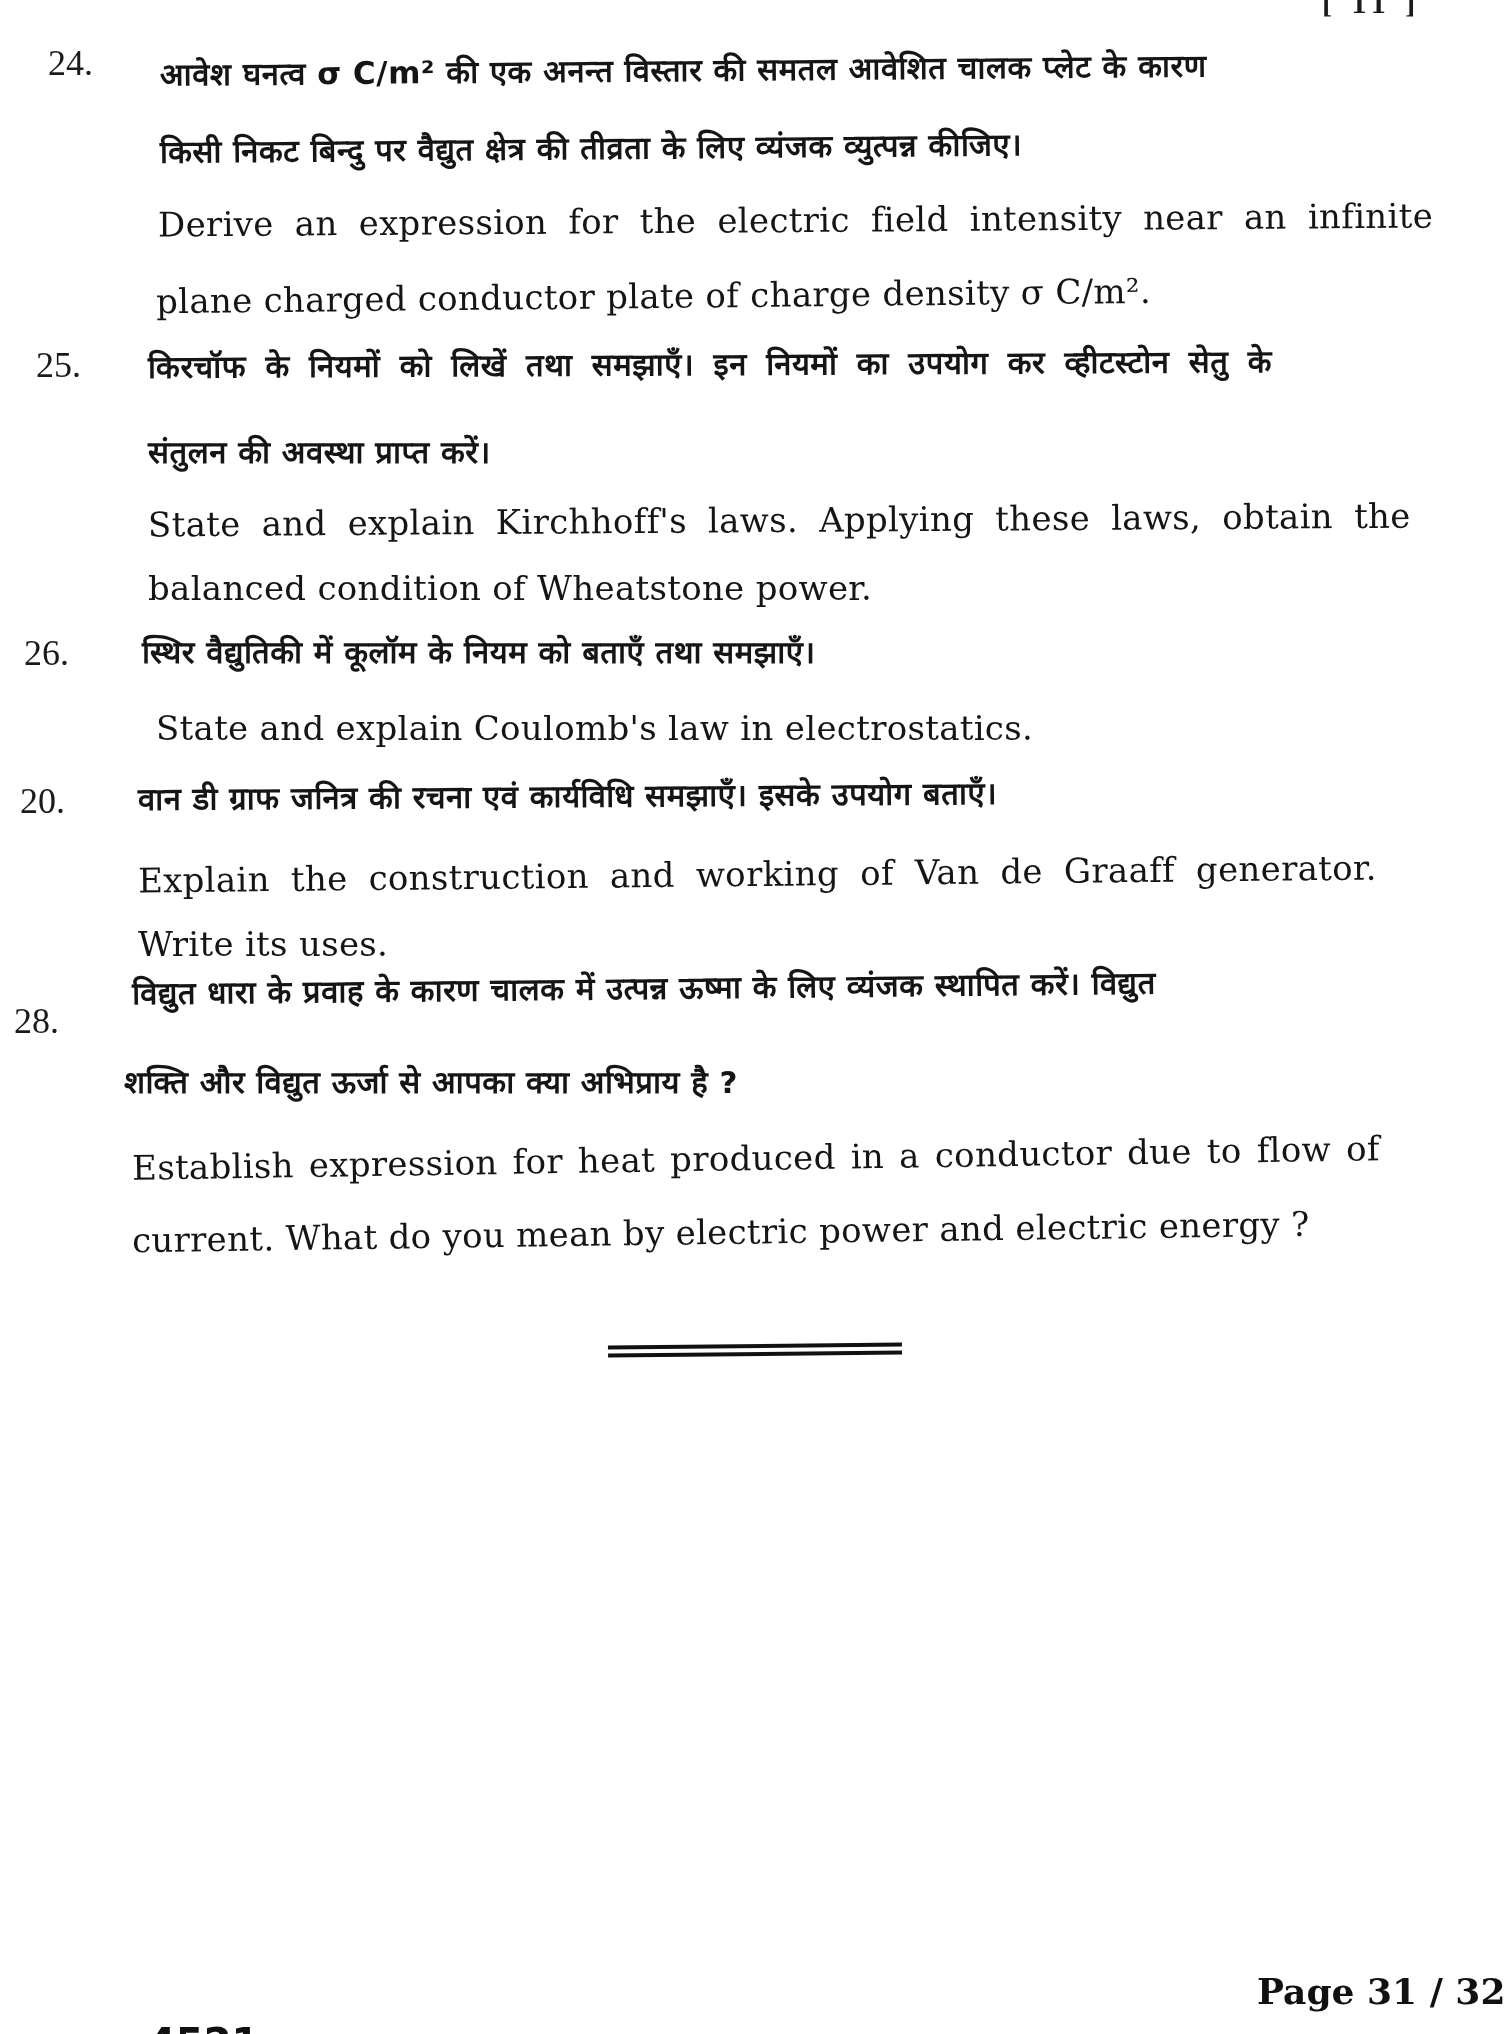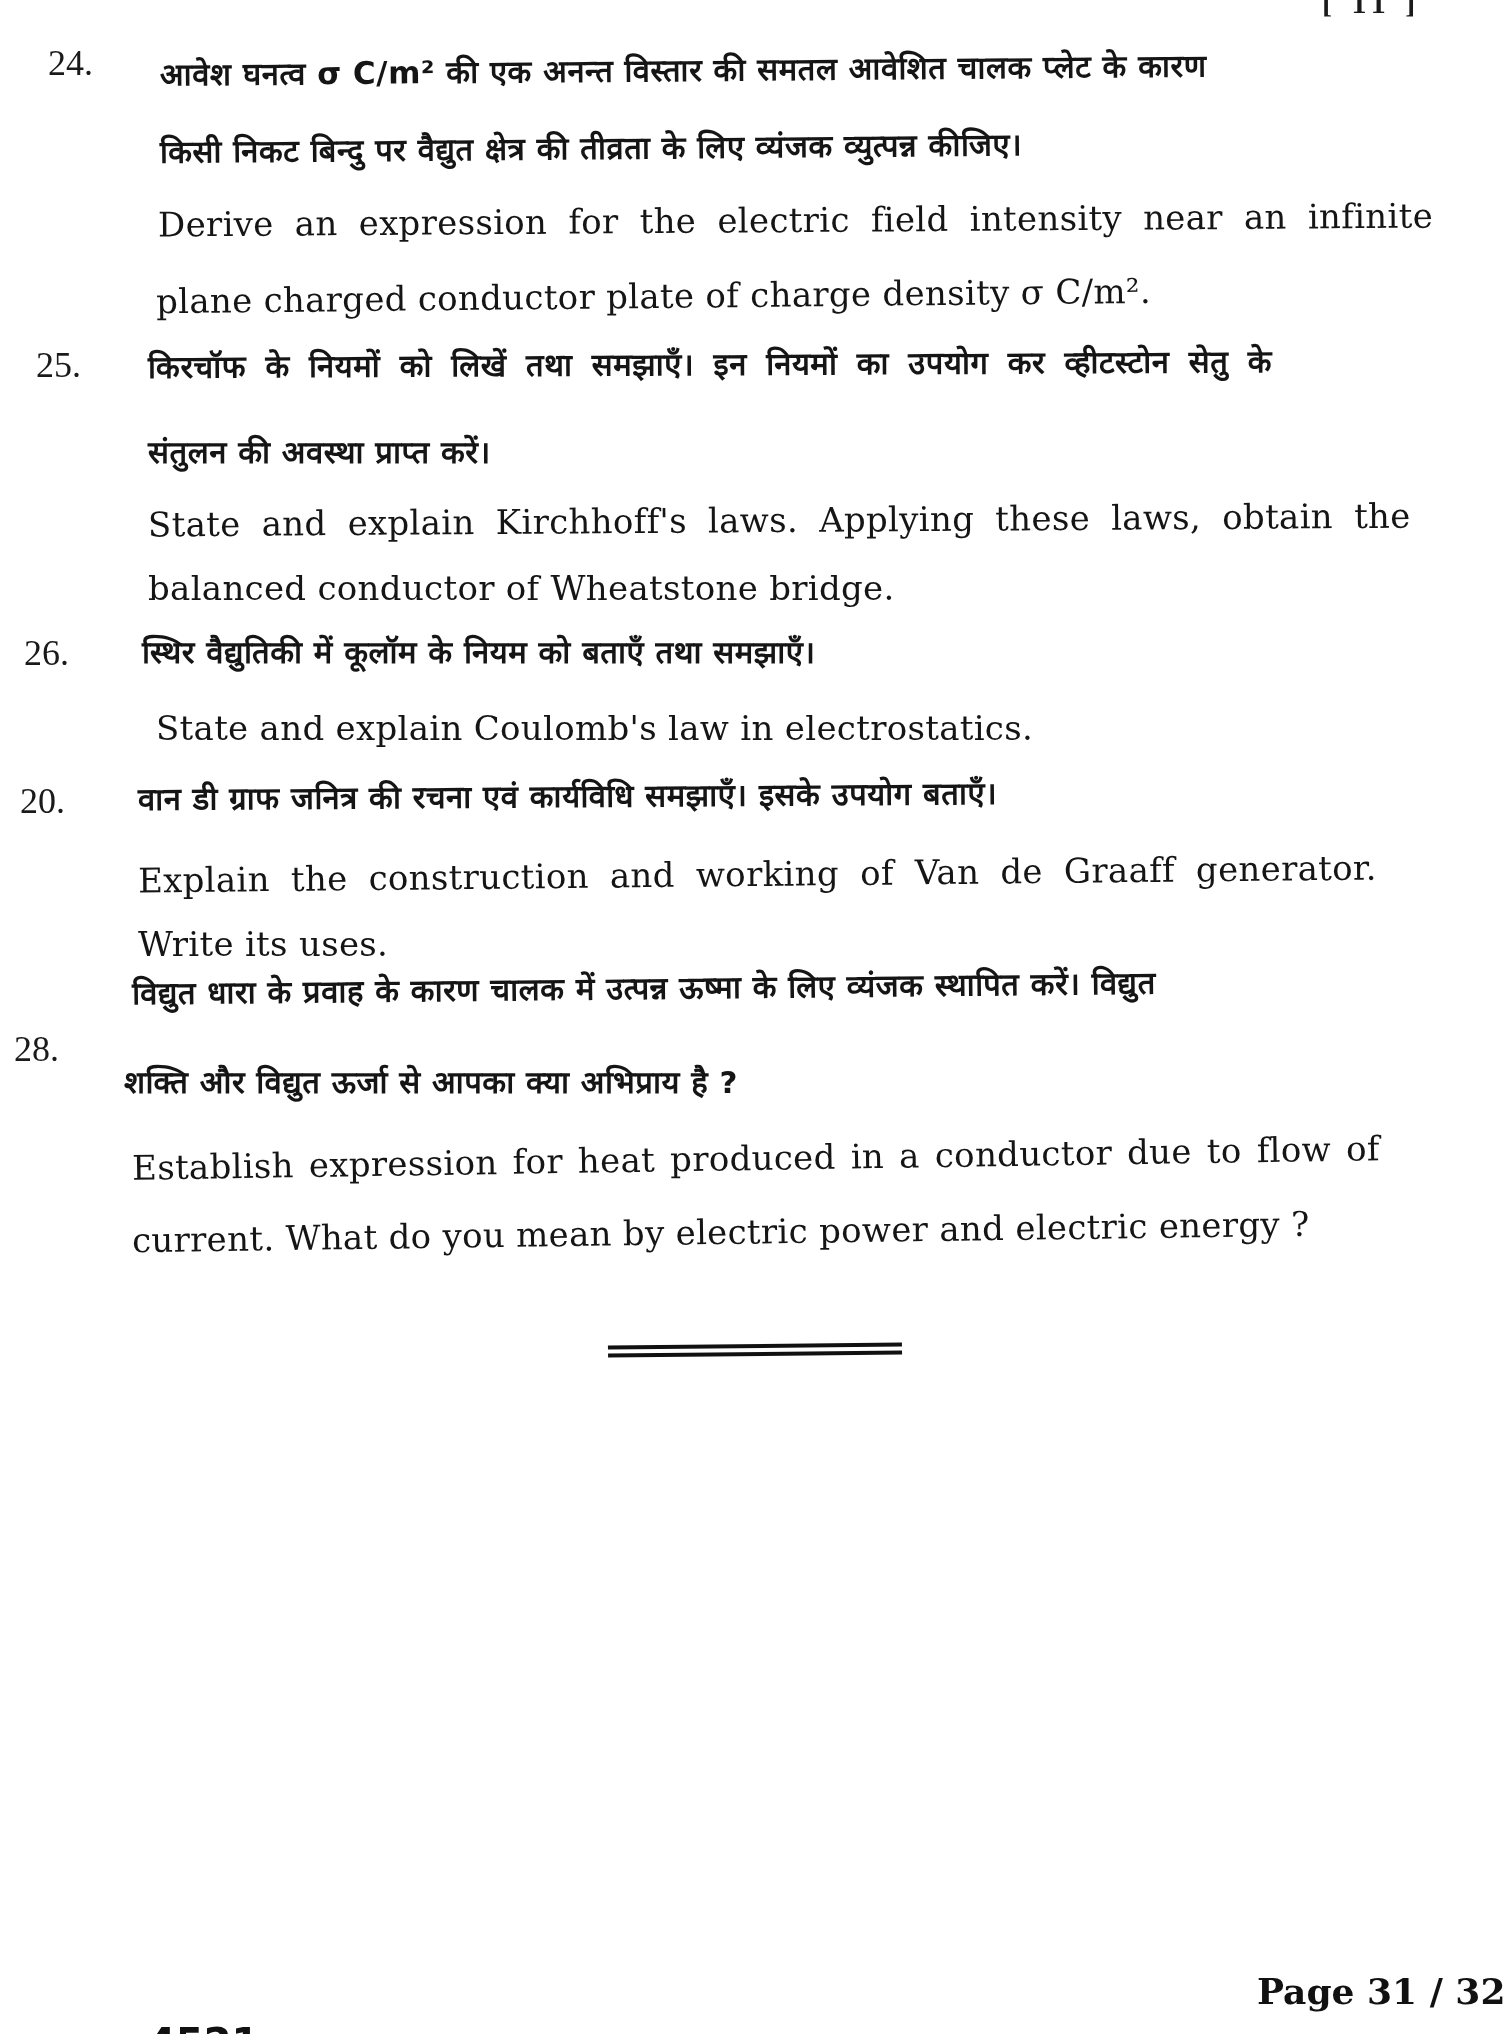--- a/index.html
+++ b/index.html
@@ -98,38 +98,38 @@
   <div class="line hi" style="left:160px; top:126px; transform:rotate(-0.5deg);">किसी निकट बिन्दु पर वैद्युत क्षेत्र की तीव्रता के लिए व्यंजक व्युत्पन्न कीजिए।</div>
   <div class="line en wide" style="left:158px; top:200px; transform:rotate(-0.4deg);">Derive an expression for the electric field intensity near an infinite</div>
   <div class="line en" style="left:156px; top:276px; transform:rotate(-0.6deg);">plane charged conductor plate of charge density σ C/m².</div>
 </div>
 
 <div class="question">
   <div class="qnum" style="left:36px; top:344px;">25.</div>
   <div class="line hi" style="left:148px; top:342px; transform:rotate(-0.3deg); word-spacing:8px;">किरचॉफ के नियमों को लिखें तथा समझाएँ। इन नियमों का उपयोग कर व्हीटस्टोन सेतु के</div>
   <div class="line hi" style="left:148px; top:430px;">संतुलन की अवस्था प्राप्त करें।</div>
   <div class="line en wide" style="left:148px; top:500px; transform:rotate(-0.4deg);">State and explain Kirchhoff's laws. Applying these laws, obtain the</div>
-  <div class="line en" style="left:148px; top:568px;">balanced conductor of Wheatstone bridge.</div>
+  <div class="line en" style="left:148px; top:568px;">balanced condition of Wheatstone power.</div>
 </div>
 
 <div class="question">
   <div class="qnum" style="left:24px; top:632px;">26.</div>
   <div class="line hi" style="left:142px; top:630px;">स्थिर वैद्युतिकी में कूलॉम के नियम को बताएँ तथा समझाएँ।</div>
   <div class="line en" style="left:156px; top:708px;">State and explain Coulomb's law in electrostatics.</div>
 </div>
 
 <div class="question">
   <div class="qnum" style="left:20px; top:780px;">20.</div>
   <div class="line hi" style="left:138px; top:774px; transform:rotate(-0.4deg);">वान डी ग्राफ जनित्र की रचना एवं कार्यविधि समझाएँ। इसके उपयोग बताएँ।</div>
   <div class="line en wide" style="left:138px; top:854px; transform:rotate(-0.6deg);">Explain the construction and working of Van de Graaff generator.</div>
   <div class="line en" style="left:138px; top:924px;">Write its uses.</div>
 </div>
 
 <div class="question">
-  <div class="qnum" style="left:14px; top:1000px;margin-top:28px;">28.</div>
+  <div class="qnum" style="left:14px; top:1000px;">28.</div>
   <div class="line hi" style="left:132px; top:966px; transform:rotate(-0.6deg);">विद्युत धारा के प्रवाह के कारण चालक में उत्पन्न ऊष्मा के लिए व्यंजक स्थापित करें। विद्युत</div>
   <div class="line hi" style="left:124px; top:1060px;">शक्ति और विद्युत ऊर्जा से आपका क्या अभिप्राय है ?</div>
   <div class="line en" style="left:132px; top:1138px; transform:rotate(-0.9deg); word-spacing:4px;">Establish expression for heat produced in a conductor due to flow of</div>
   <div class="line en" style="left:132px; top:1212px; transform:rotate(-0.8deg);">current. What do you mean by electric power and electric energy ?</div>
 </div>
 
 <div class="end-rule"></div>
 
 <div class="page-number">Page 31 / 32</div>
 <div class="footer-code">–4521</div>

